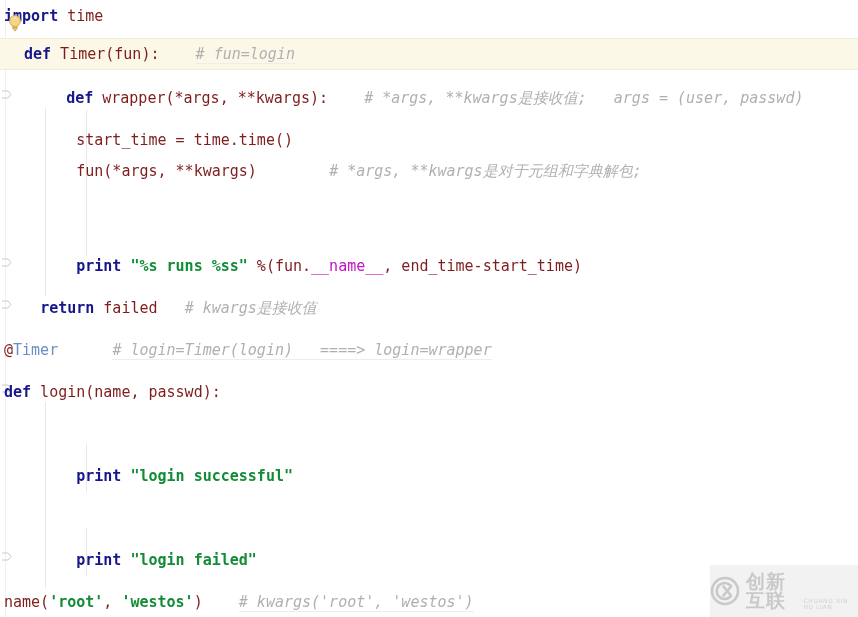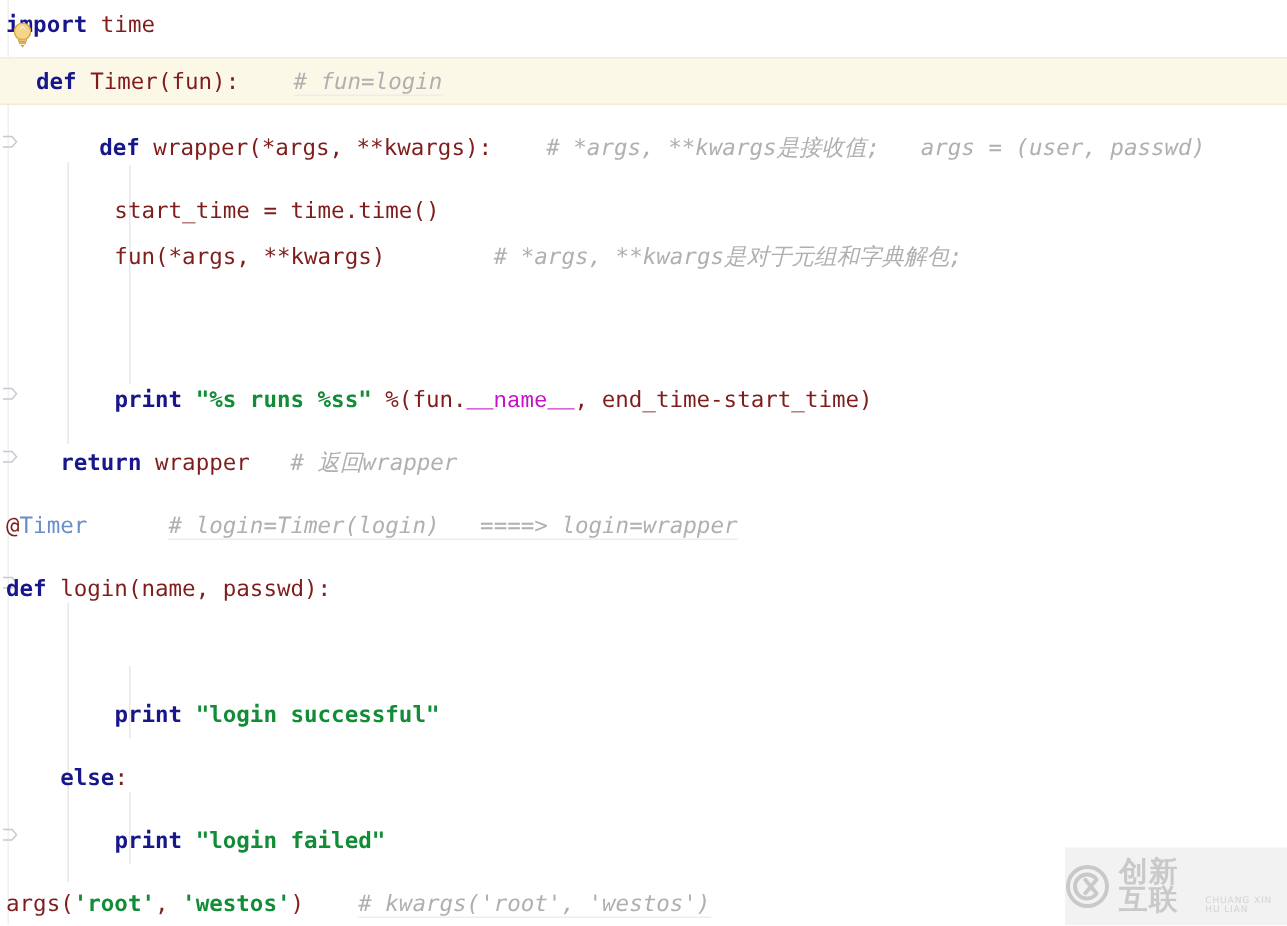--- a/index.html
+++ b/index.html
@@ -72,21 +72,21 @@
     height: 30px;
     line-height: 30px;
     padding-left: 20px;
   }
 
   
   .kw      { color: #17178b; font-weight: bold; }
   .str     { color: #128c37; font-weight: bold; }
   .cmt     { color: #b0b0b0; font-style: italic; }
   .deco    { color: #6a8fc4; }
-  .dunder  { color: #c612c6; font-family: Liberation Mono, monospace; }
+  .dunder  { color: #c612c6; }
   .plain   { color: #7f1d1d; }
 
   
   .uline   { border-bottom: 1px solid #ededed; }
 
   
   .guide {
     position: absolute;
     width: 1px;
     background: #e8e8e8;
@@ -188,27 +188,26 @@
       <div class="guide" style="left: 86px; top: 528px; height: 48px; background: rgb(232, 232, 232);"></div>
     </div>
 
   <div class="code" id="code-layer">
       <div class="line" style="top: 0px;"><span class="txt"><span class="kw">import</span><span class="plain"> time</span></span></div>
       <div class="line current" style="top: 38px;"><span class="txt"><span class="kw">def</span><span class="plain"> Timer(fun):</span><span class="plain">    </span><span class="cmt uline"># fun=login</span></span></div>
       <div class="line" style="top: 82px; padding-left: 26px;"><span class="txt"><span class="plain">    </span><span class="kw">def</span><span class="plain"> wrapper(*args, **kwargs):</span><span class="plain">    </span><span class="cmt"># *args, **kwargs是接收值;   args = (user, passwd)</span></span></div>
       <div class="line" style="top: 124px;"><span class="txt"><span class="plain">        start_time = time.time()</span></span></div>
       <div class="line" style="top: 155px;"><span class="txt"><span class="plain">        fun(*args, **kwargs)</span><span class="plain">        </span><span class="cmt"># *args, **kwargs是对于元组和字典解包;</span></span></div>
       <div class="line" style="top: 250px;"><span class="txt"><span class="plain">        </span><span class="kw">print</span><span class="plain"> </span><span class="str">"%s runs %ss"</span><span class="plain"> %(fun.</span><span class="dunder">__name__</span><span class="plain">, end_time-start_time)</span></span></div>
-      <div class="line" style="top: 292px;"><span class="txt"><span class="plain">    </span><span class="kw">return</span><span class="plain"> wrapper</span><span class="plain">   </span><span class="cmt"># 返回wrapper</span></span></div>
+      <div class="line" style="top: 292px;"><span class="txt"><span class="plain">    </span><span class="kw">return</span><span class="plain"> failed</span><span class="plain">   </span><span class="cmt"># kwargs是接收值</span></span></div>
       <div class="line" style="top: 376px;"><span class="txt"><span class="kw">def</span><span class="plain"> login(name, passwd):</span></span></div>
       <div class="line" style="top: 334px;"><span class="txt"><span class="plain">@</span><span class="deco">Timer</span><span class="plain">      </span><span class="cmt uline"># login=Timer(login)   ====&gt; login=wrapper</span></span></div>
       <div class="line" style="top: 460px;"><span class="txt"><span class="plain">        </span><span class="kw">print</span><span class="plain"> </span><span class="str">"login successful"</span></span></div>
-      <div class="line" style="top: 502px;"><span class="txt"><span class="plain">    </span><span class="kw">else</span><span class="plain">:</span></span></div>
       <div class="line" style="top: 544px;"><span class="txt"><span class="plain">        </span><span class="kw">print</span><span class="plain"> </span><span class="str">"login failed"</span></span></div>
-      <div class="line" style="top: 586px;"><span class="txt"><span class="plain">args(</span><span class="str">'root'</span><span class="plain">, </span><span class="str">'westos'</span><span class="plain">)</span><span class="plain">    </span><span class="cmt uline"># kwargs('root', 'westos')</span></span></div>
+      <div class="line" style="top: 586px;"><span class="txt"><span class="plain">name(</span><span class="str">'root'</span><span class="plain">, </span><span class="str">'westos'</span><span class="plain">)</span><span class="plain">    </span><span class="cmt uline"># kwargs('root', 'westos')</span></span></div>
     </div>
 
   <div class="bulb">
     <svg viewBox="0 0 16 18" width="16" height="18">
       <ellipse cx="8" cy="7" rx="5.4" ry="5.6" fill="#f5d58a" stroke="#d4a640" stroke-width="0.9"></ellipse>
       <rect x="5.4" y="12.1" width="5.2" height="1.5" fill="#e7c274" stroke="#cda13d" stroke-width="0.5"></rect>
       <rect x="5.9" y="13.8" width="4.2" height="1.4" fill="#dcb462" stroke="#cda13d" stroke-width="0.5"></rect>
       <path d="M6.6 16h2.8l-1.4 1.6z" fill="#cfa24a"></path>
       <path d="M6.2 5.6 L8 3.6 L9.8 5.6" fill="none" stroke="#ffffff" stroke-width="0.8" opacity="0.7"></path>
     </svg>

